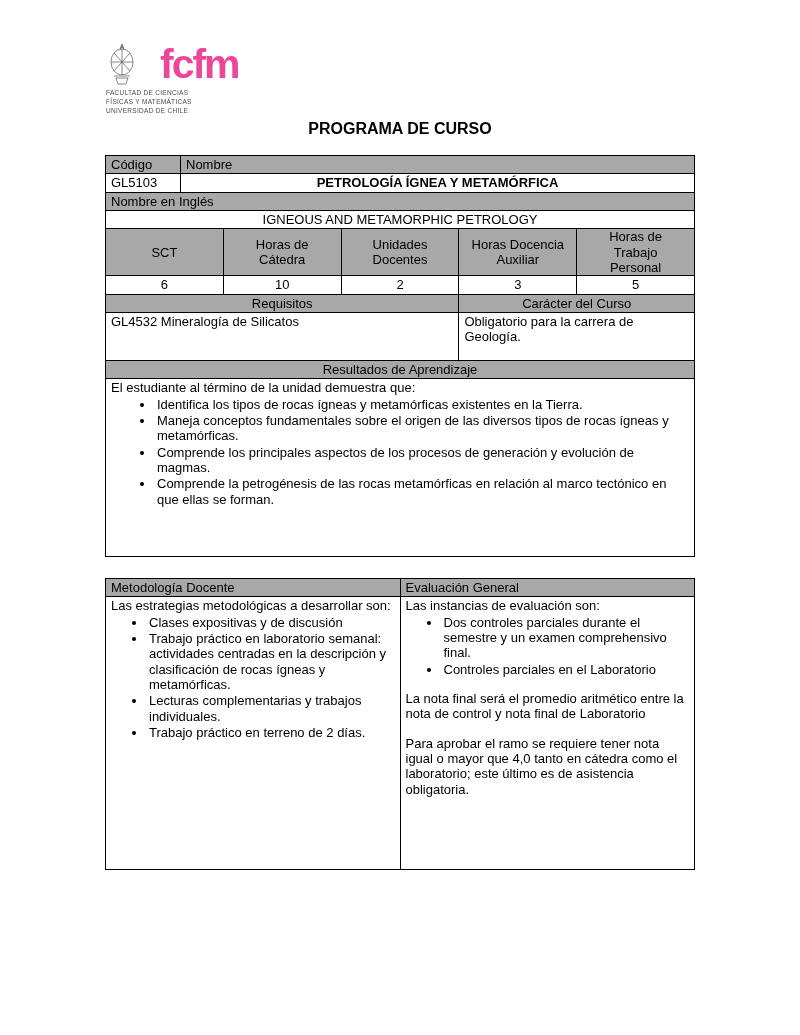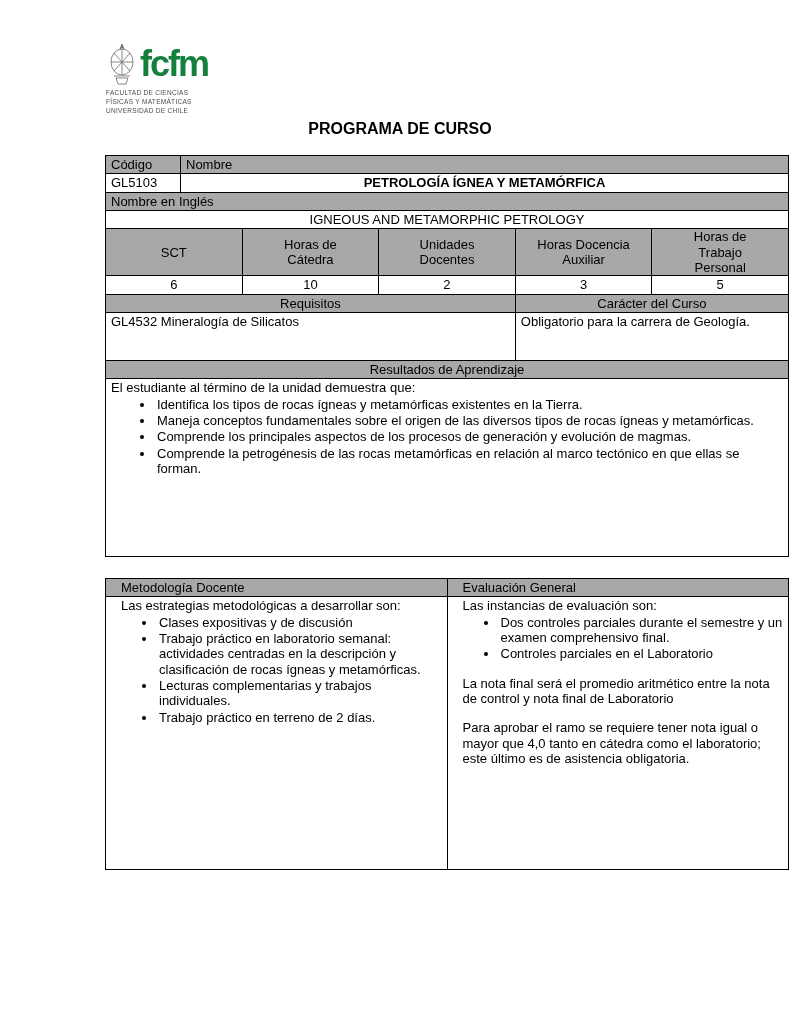--- a/index.html
+++ b/index.html
@@ -4,44 +4,44 @@
 <style>
   * { box-sizing: border-box; }
   html, body { margin: 0; padding: 0; }
   body { background: #ffffff; font-family: "Liberation Sans", sans-serif; color: #000; }
   .page { position: relative; width: 800px; height: 1035px; background: #fff; overflow: hidden; }
 
   
   .logo { position: absolute; left: 106px; top: 42px; }
   .logo-row { display: flex; align-items: flex-start; }
   .logo-emblem { width: 32px; height: 46px; margin-right: 2px; }
-  .logo-name { font-size: 36px; font-weight: bold; color: #15803d; letter-spacing: -2px; line-height: 44px; }
+  .logo-name { font-size: 41px; font-weight: bold; color: #ec4899; letter-spacing: -2px; line-height: 44px; margin-left: 20px; }
   .logo-sub { font-size: 6.5px; color: #4c4c4e; line-height: 1.35; margin-top: 1px; letter-spacing: 0.3px; }
 
   
   .doc-title { position: absolute; top: 120px; left: 0; width: 100%; text-align: center;
                font-size: 16px; font-weight: bold; margin: 0; }
 
   
-  .tbl { position: absolute; left: 105px; width: 684px; border-top: 1.5px solid #000; border-left: 1.5px solid #000;
+  .tbl { position: absolute; left: 105px; width: 590px; border-top: 1.5px solid #000; border-left: 1.5px solid #000;
          font-size: 13px; line-height: 1.18; }
   .t1 { top: 155px; }
   .t2 { top: 578px; }
   .row { display: flex; }
   .cell { border-right: 1.5px solid #000; border-bottom: 1.5px solid #000; padding: 1px 5px; }
   .gray { background: #a8a8a8; }
   .center { text-align: center; }
   .bold { font-weight: bold; }
   .vc { display: flex; flex-direction: column; justify-content: center; align-items: center; text-align: center; }
   .grow { flex: 1; }
   .w75 { width: 75px; flex: none; }
   .c20 { width: 20%; flex: none; }
   .c60 { width: 60%; flex: none; }
   .c40 { width: 40%; flex: none; }
-  .c50 { width: 50%; flex: none; padding-left: 15px; }
+  .c50 { width: 50%; flex: none; }
   .h46 { height: 47px; }
   .h48 { min-height: 48px; }
   .h177 { min-height: 178px; }
   .h273 { min-height: 273px; }
   .hdr-span { display: inline-block; }
   .mw80 { max-width: 82px; }
   .mw110 { max-width: 112px; }
   .mw72 { max-width: 72px; }
   ul.bullets { margin: 1px 0 0 0; padding-left: 44px; }
   .t2 ul.bullets { padding-left: 36px; }

